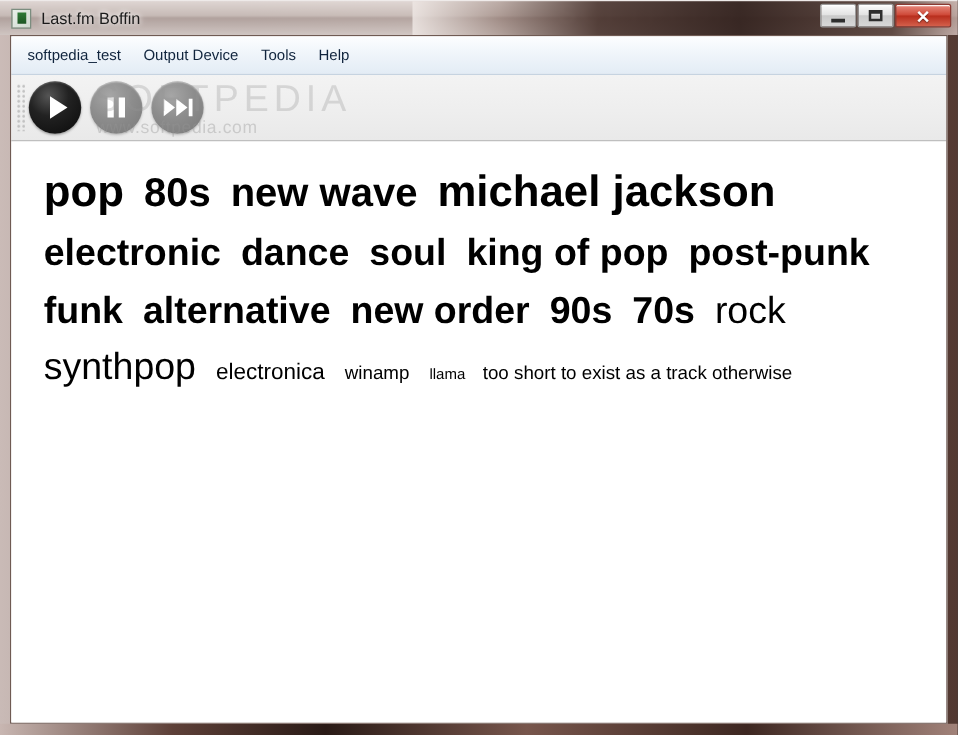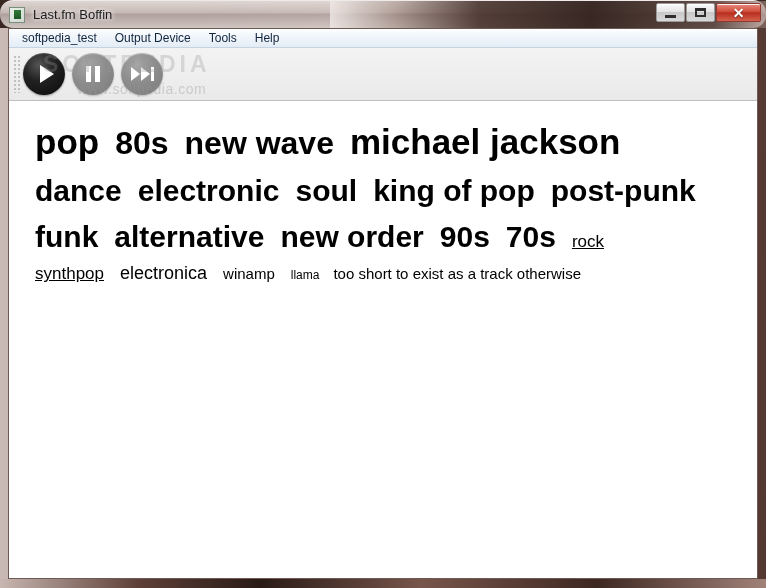--- a/index.html
+++ b/index.html
@@ -58,21 +58,20 @@
     box-sizing: border-box;
     background:
       linear-gradient(180deg,
         rgba(236,228,225,0.92) 0%,
         rgba(222,211,207,0.86) 42%,
         rgba(206,192,188,0.80) 50%,
         rgba(228,219,216,0.88) 100%);
     border-top: 1px solid rgba(255,255,255,0.65);
     display: flex;
     align-items: center;
-    border-radius: 13px;
   }
   
   #titlebar::after {
     content: "";
     position: absolute;
     left: 330px; top: 0; right: 0; bottom: 0;
     background: linear-gradient(90deg,
       rgba(238,231,228,0.85) 0%,
       rgba(120,92,82,0.35) 16%,
       rgba(60,38,32,0.82) 34%,
@@ -196,21 +195,21 @@
     width: 750px;
     height: 551px;
     box-sizing: border-box;
     border: 1px solid #6f5a53;
     background: #ffffff;
     overflow: hidden;
   }
 
   
   #menubar {
-    height: 19px;
+    height: 31px;
     box-sizing: border-box;
     background: linear-gradient(180deg,#fdfeff 0%, #f1f6fb 40%, #e3ecf5 100%);
     border-bottom: 1px solid #c6d3e0;
     display: flex;
     align-items: center;
     padding-left: 4px;
   }
   .menu-item {
     font-size: 12px;
     color: #10243d;
@@ -276,23 +275,23 @@
   
   #watermark-tb {
     position: absolute;
     left: 12px; top: 2px;
     width: 330px; height: 48px;
     pointer-events: none;
     user-select: none;
   }
   #watermark-tb .wm1 {
     position: absolute;
-    left: 22px; top: 1px;
-    font-size: 23px;
-    font-weight: bold;
+    left: 54px; top: 1px;
+    font-size: 30px;
+    font-weight: normal;
     letter-spacing: 4px;
     color: rgba(150,150,150,0.30);
   }
   #watermark-tb .wm2 {
     position: absolute;
     left: 56px; top: 31px;
     font-size: 14px;
     letter-spacing: .5px;
     color: rgba(150,150,150,0.38);
   }
@@ -314,21 +313,21 @@
     color: #000;
     white-space: nowrap;
     cursor: pointer;
     line-height: 1.32;
   }
 
   
   .w-xxl { font-size: 35px; font-weight: bold; margin-right: 16px; }
   .w-xl  { font-size: 32px; font-weight: bold; margin-right: 16px; text-align: right; }
   .w-lg  { font-size: 30px; font-weight: bold; margin-right: 16px; }
-  .w-md  { font-size: 17px; font-weight: normal; margin-right: 16px; text-decoration: underline; }
+  .w-md  { font-size: 30px; font-weight: normal; margin-right: 16px; }
   .w-sm  { font-size: 18px; font-weight: normal; margin-right: 16px; }
   .w-xs  { font-size: 15px; font-weight: normal; margin-right: 16px; }
   .w-xxs { font-size: 12px; font-weight: normal; margin-right: 14px; }
   .w-tiny{ font-size: 15px; font-weight: normal; margin-right: 0; }
 </style>
 </head>
 <body>
 
 <div id="desktop">
   <div id="watermark-top">SOFTPEDIA</div>
@@ -394,22 +393,22 @@
       <div id="tagcloud">
 
         <div class="tag-row">
           <span class="tag w-xxl">pop</span>
           <span class="tag w-xl">80s</span>
           <span class="tag w-xl">new wave</span>
           <span class="tag w-xxl">michael jackson</span>
         </div>
 
         <div class="tag-row">
+          <span class="tag w-lg">electronic</span>
           <span class="tag w-lg">dance</span>
-          <span class="tag w-lg">electronic</span>
           <span class="tag w-lg">soul</span>
           <span class="tag w-lg">king of pop</span>
           <span class="tag w-lg">post-punk</span>
         </div>
 
         <div class="tag-row">
           <span class="tag w-lg">funk</span>
           <span class="tag w-lg">alternative</span>
           <span class="tag w-lg">new order</span>
           <span class="tag w-lg">90s</span>

